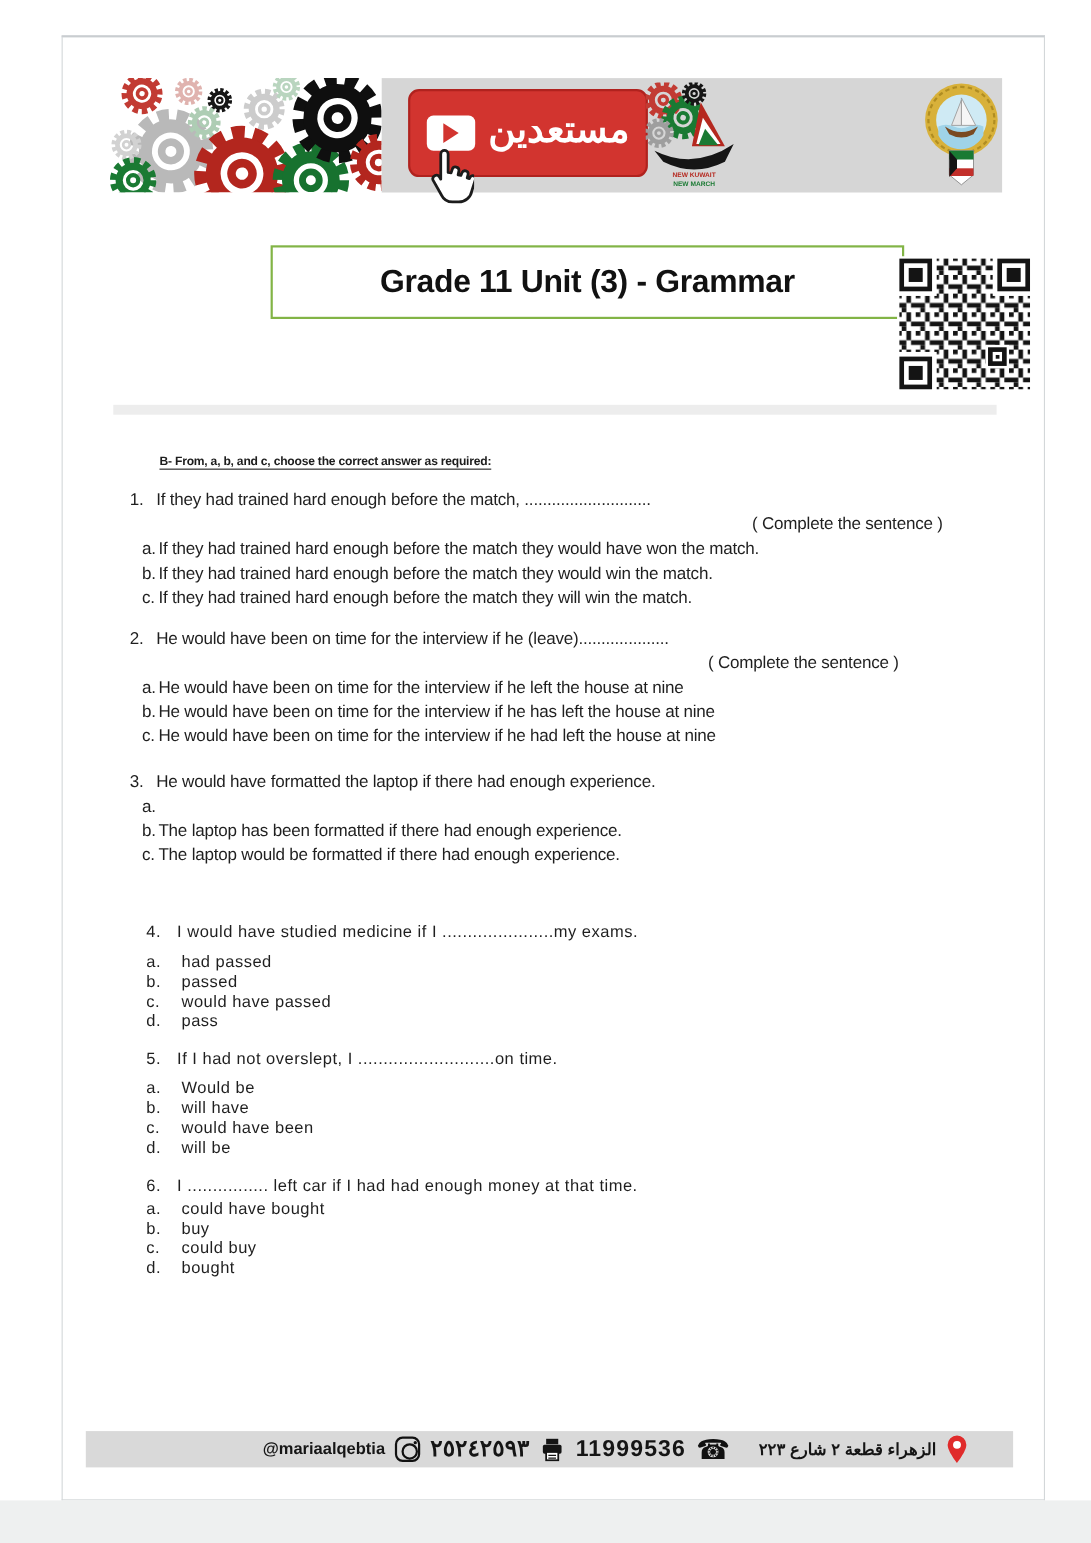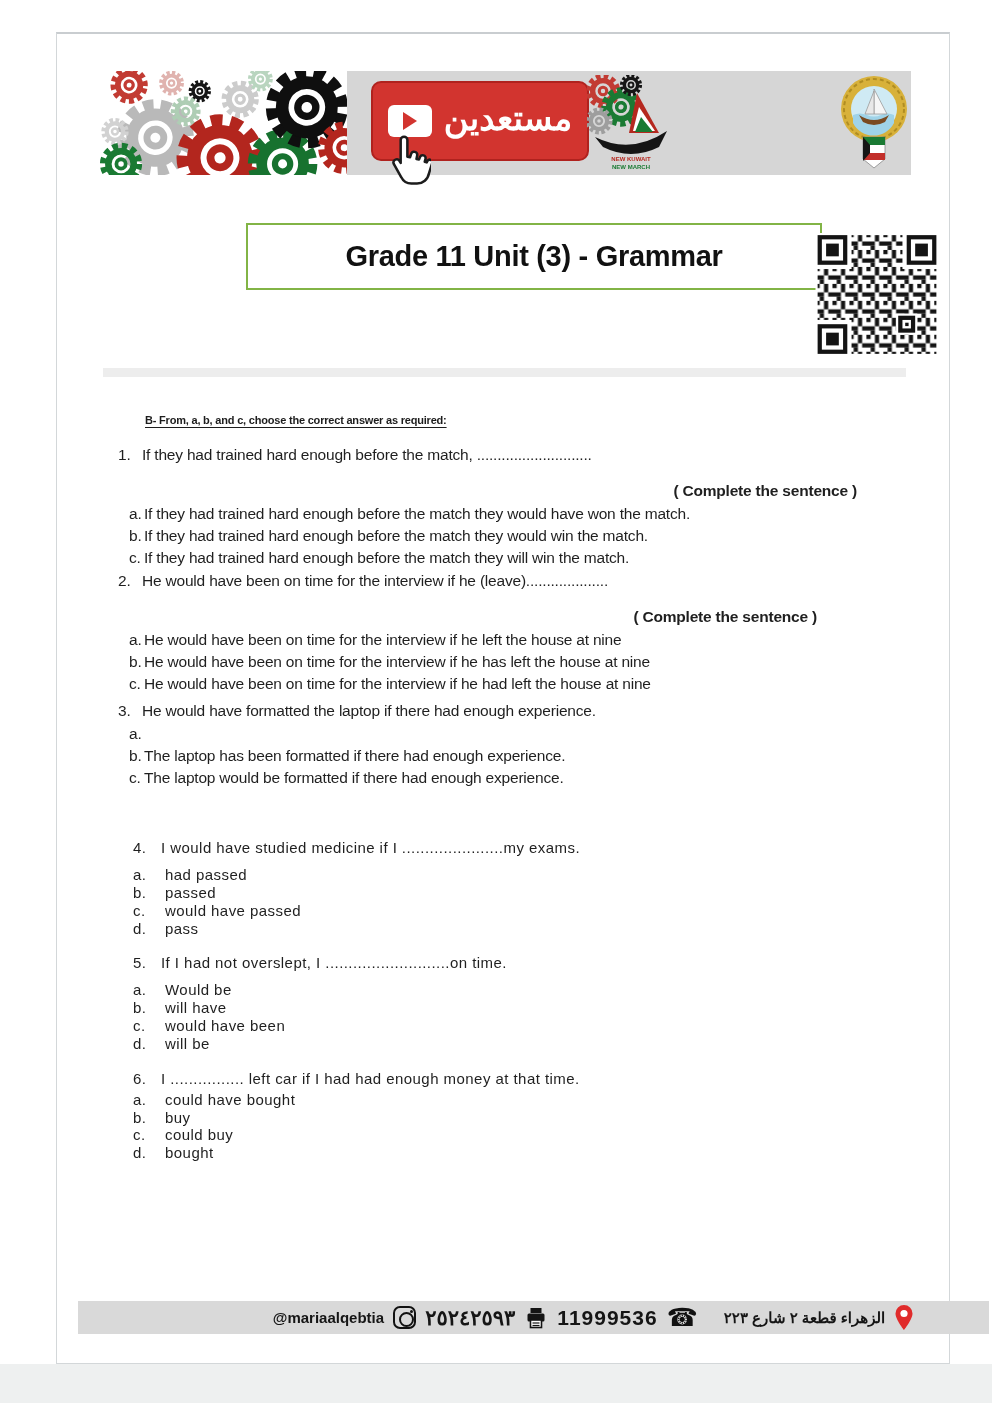--- a/index.html
+++ b/index.html
@@ -40,37 +40,37 @@
   .qr { position:absolute; left:756px; top:199px; width:128px; height:123px; }
 
   .divider { position:absolute; left:46px; top:334px; width:803px; height:9px; background:#ededed; }
 
   
   .sec-head { position:absolute; left:88px; top:380px; font-size:11px; font-weight:bold; color:#1d1d1d;
               text-decoration:underline; text-underline-offset:3px; letter-spacing:-0.2px; }
   .question { position:absolute; width:792px; color:#1f1f1f; font-size:15.5px; letter-spacing:-0.2px; }
   .q-line { display:flex; line-height:22px; }
   .q-num { width:24px; flex:0 0 auto; }
-  .q-inst { text-align:right; font-weight:bold; line-height:22px; margin-top:14px; }
+  .q-inst { text-align:right; font-weight:normal; line-height:22px; margin-top:0; }
   .inst-1 { padding-right:53px; }
   .inst-2 { padding-right:93px; }
   .inst-3 { padding-right:86px; }
   .opts { margin-top:1px; }
   .opt { display:flex; line-height:22px; }
   .opt-letter { width:26px; flex:0 0 auto; padding-left:11px; }
   .q46 { font-size:15px; letter-spacing:0.45px; }
   .q46 .q-num { width:28px; }
   .q46 .opts { margin-top:7px; }
   .q46 .opt { line-height:18px; }
   .q46 .opt-letter { width:32px; padding-left:0; }
   .q6 .opts { margin-top:1px; }
   .q6 .opt { line-height:17.5px; }
 
   
-  .footer-bar { position:absolute; left:21px; top:1267px; width:911px; height:33px; background:#d9d9d9;
+  .footer-bar { position:absolute; left:21px; top:1267px; width:843px; height:33px; background:#d9d9d9;
                 display:flex; align-items:center; justify-content:center; gap:9px; padding-left:120px; }
   .f-txt { font-size:15px; font-weight:bold; color:#151515; }
   .f-num { font-size:21px; font-weight:bold; color:#151515; letter-spacing:1px; }
   .ig-icon { width:23px; height:23px; border:2.5px solid #111; border-radius:7px; position:relative; flex:0 0 auto; }
   .ig-icon::before { content:""; position:absolute; left:3.5px; top:3.5px; width:11px; height:11px;
                      border:2.5px solid #111; border-radius:50%; }
   .ig-icon::after { content:""; position:absolute; right:1.5px; top:1.5px; width:3px; height:3px;
                     background:#111; border-radius:50%; }
   .phone-glyph { font-family:"DejaVu Sans", sans-serif; font-size:25px; color:#111; line-height:1; }
   .gap-sm { width:8px; }

